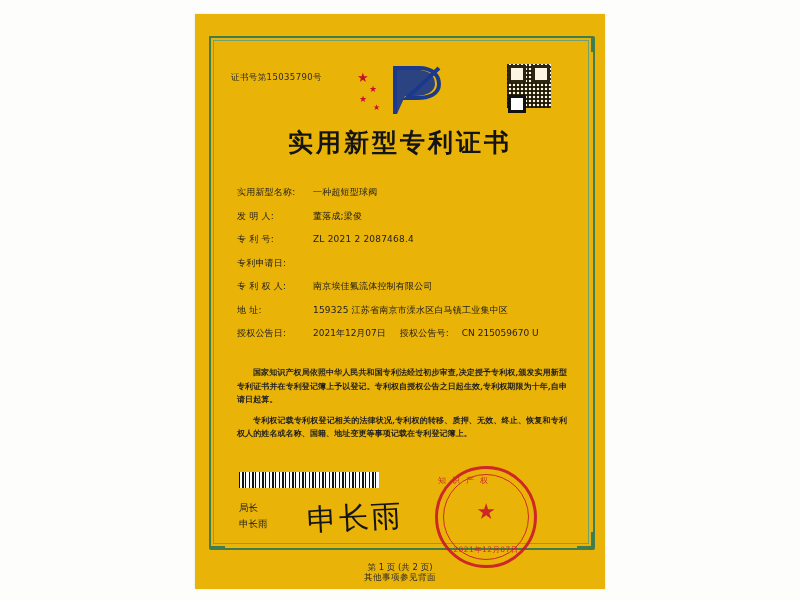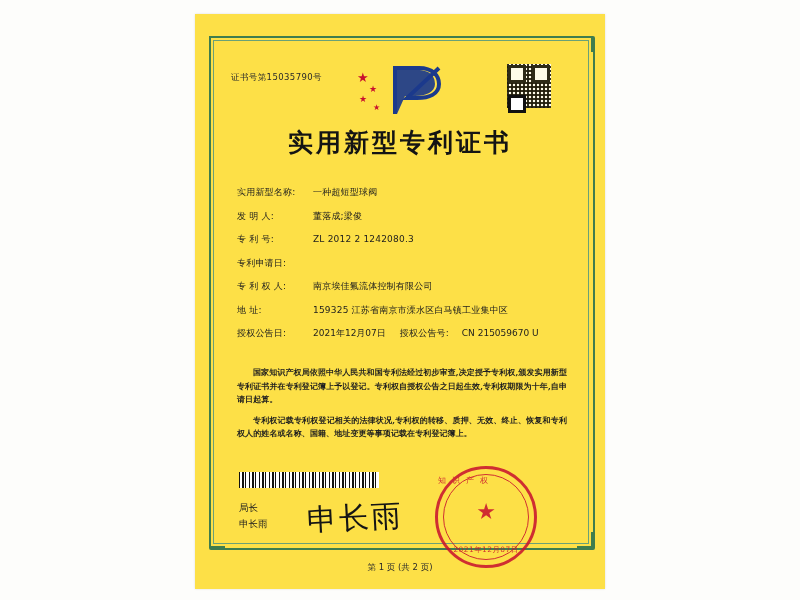--- a/index.html
+++ b/index.html
@@ -17,21 +17,21 @@
     background: #fdfdfb;
     overflow: hidden;
   }
   
   .sheet {
     position: absolute;
     left: 195px;
     top: 14px;
     width: 410px;
     height: 575px;
-    background: #fde047;
+    background: #eab308;
     box-shadow: 0 0 2px rgba(0,0,0,0.12);
   }
   
   .border-outer {
     position: absolute;
     left: 14px;
     top: 22px;
     width: 382px;
     height: 510px;
     border: 2px solid #3f7d4e;
@@ -324,21 +324,21 @@
       <div class="row">
         <span class="label">实用新型名称:</span>
         <span class="value">一种超短型球阀</span>
       </div>
       <div class="row">
         <span class="label">发 明 人:</span>
         <span class="value">董落成;梁俊</span>
       </div>
       <div class="row">
         <span class="label">专 利 号:</span>
-        <span class="value">ZL 2012 2 1242080.3</span>
+        <span class="value">ZL 2021 2 2087468.4</span>
       </div>
       <div class="row">
         <span class="label">专利申请日:</span>
       </div>
       <div class="row">
         <span class="label">专 利 权 人:</span>
         <span class="value">南京埃佳氟流体控制有限公司</span>
       </div>
       <div class="row">
         <span class="label">地 址:</span>
@@ -368,13 +368,14 @@
     <div class="seal">
       <div class="seal-inner"></div>
       <div class="seal-arc">知识产权</div>
       <div class="seal-star">★</div>
       <div class="seal-date">2021年12月07日</div>
     </div>
 
     <div class="page-no">第 1 页 (共 2 页)</div>
   </div>
 
+  <div class="footnote">其他事项参见背面</div>
 </div>
 
 </body></html>

